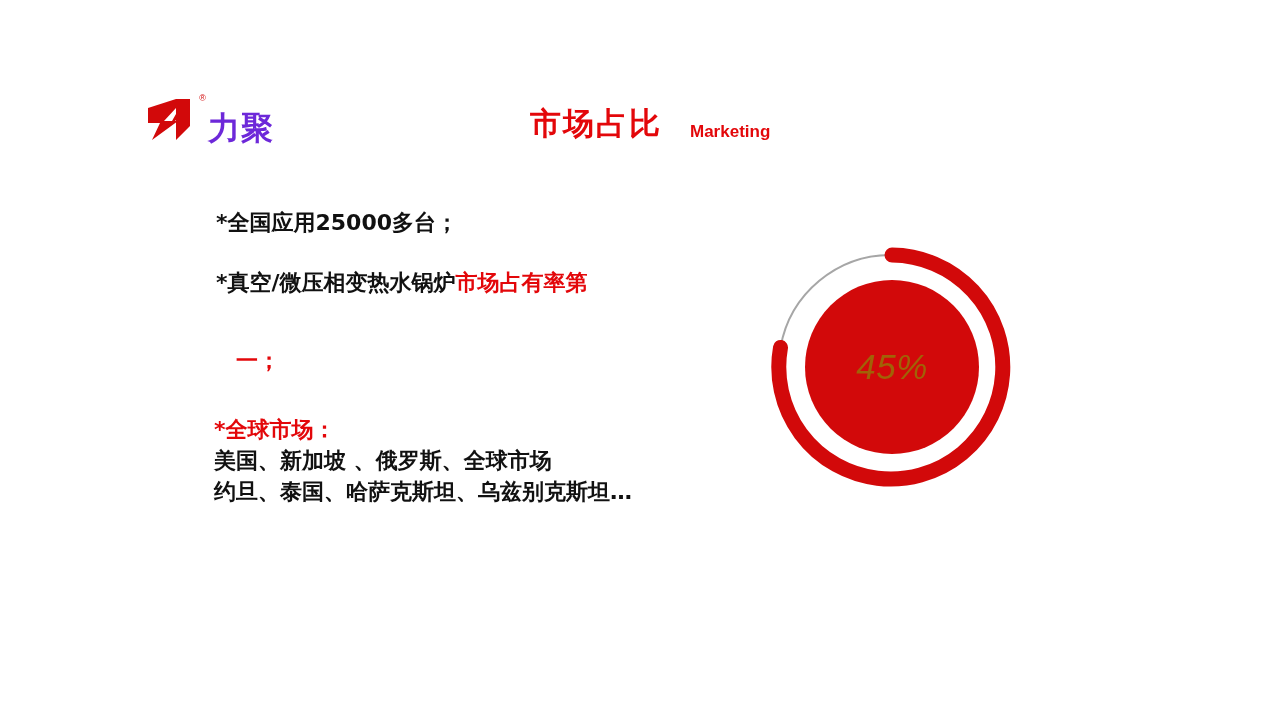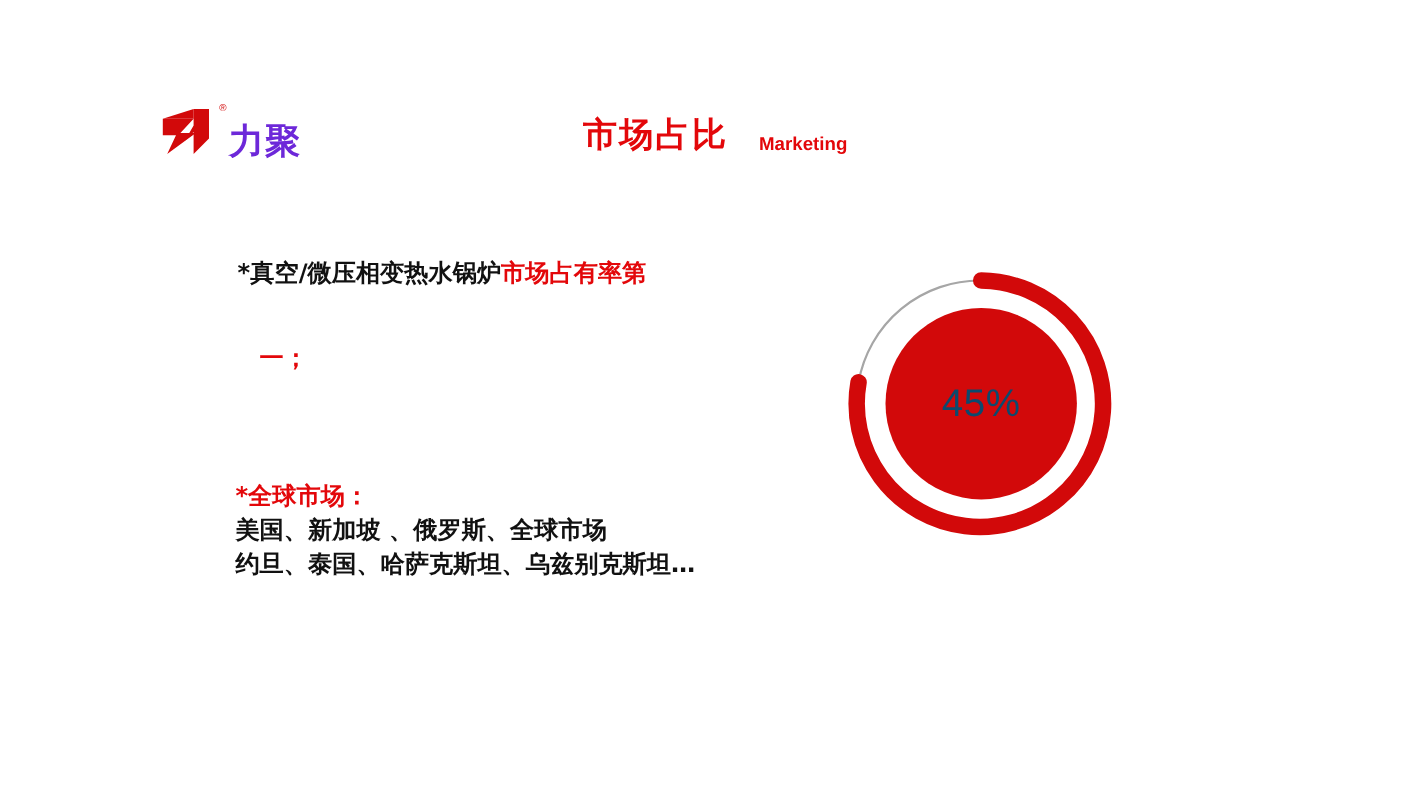--- a/index.html
+++ b/index.html
@@ -99,21 +99,21 @@
     font-family: "DejaVu Sans", "Liberation Sans", sans-serif;
     margin: 0;
   }
   .para.gap { margin-top: 26px; }
   .hl-red { color: #e3070a; margin-top: 44px; }
   .indent-line { display: block; padding-left: 20px; }
 
   .body-text-2 {
     position: absolute;
     left: 214px;
-    top: 436px;
+    top: 414px;
     width: 560px;
   }
   .para2 {
     font-size: 22px;
     font-weight: bold;
     color: #111111;
     line-height: 1.42;
     font-family: "DejaVu Sans", "Liberation Sans", sans-serif;
     margin: 0;
     white-space: nowrap;
@@ -131,26 +131,27 @@
   .donut svg { display: block; }
   .donut-label {
     position: absolute;
     left: 0;
     top: 0;
     width: 260px;
     height: 260px;
     display: flex;
     align-items: center;
     justify-content: center;
-    color: #0c4a6e;
+    color: #a16207;
     font-size: 35px;
     font-weight: 300;
     letter-spacing: 0.5px;
     pointer-events: none;
     font-family: "Liberation Sans", "DejaVu Sans", sans-serif;
+    font-style: italic;
   }
 </style>
 </head>
 <body>
 
 <div class="slide">
 
   <div class="logo-block">
     <div class="logo-mark">
       <svg width="56" height="50" viewBox="0 0 56 50" aria-hidden="true">
@@ -162,20 +163,21 @@
     </div>
     <span class="logo-word">力聚</span>
   </div>
 
   <div class="title-row">
     <span class="title-main">市场占比</span>
     <span class="title-sub">Marketing</span>
   </div>
 
   <div class="body-text">
+    <p class="para">*全国应用25000多台；</p>
     <p class="para gap">
       <span>*真空/微压相变热水锅炉</span><span class="hl-red">市场占有率第</span><span class="hl-red indent-line">一；</span>
     </p>
   </div>
 
   <div class="body-text-2">
     <p class="para2 head">*全球市场：</p>
     <p class="para2">美国、新加坡 、俄罗斯、全球市场</p>
     <p class="para2">约旦、泰国、哈萨克斯坦、乌兹别克斯坦…</p>
   </div>

